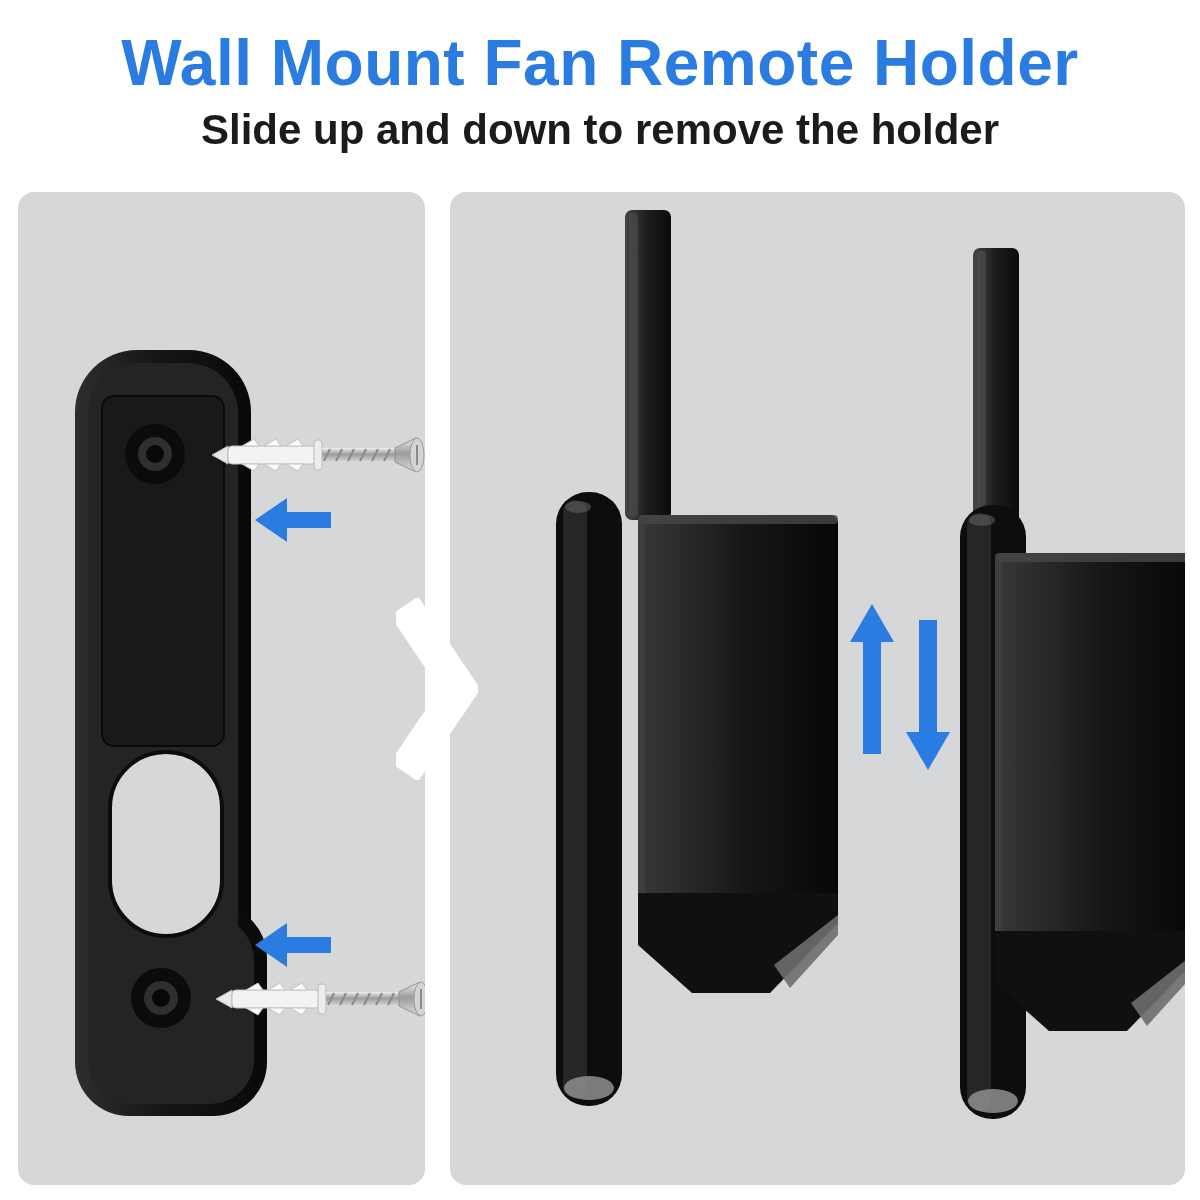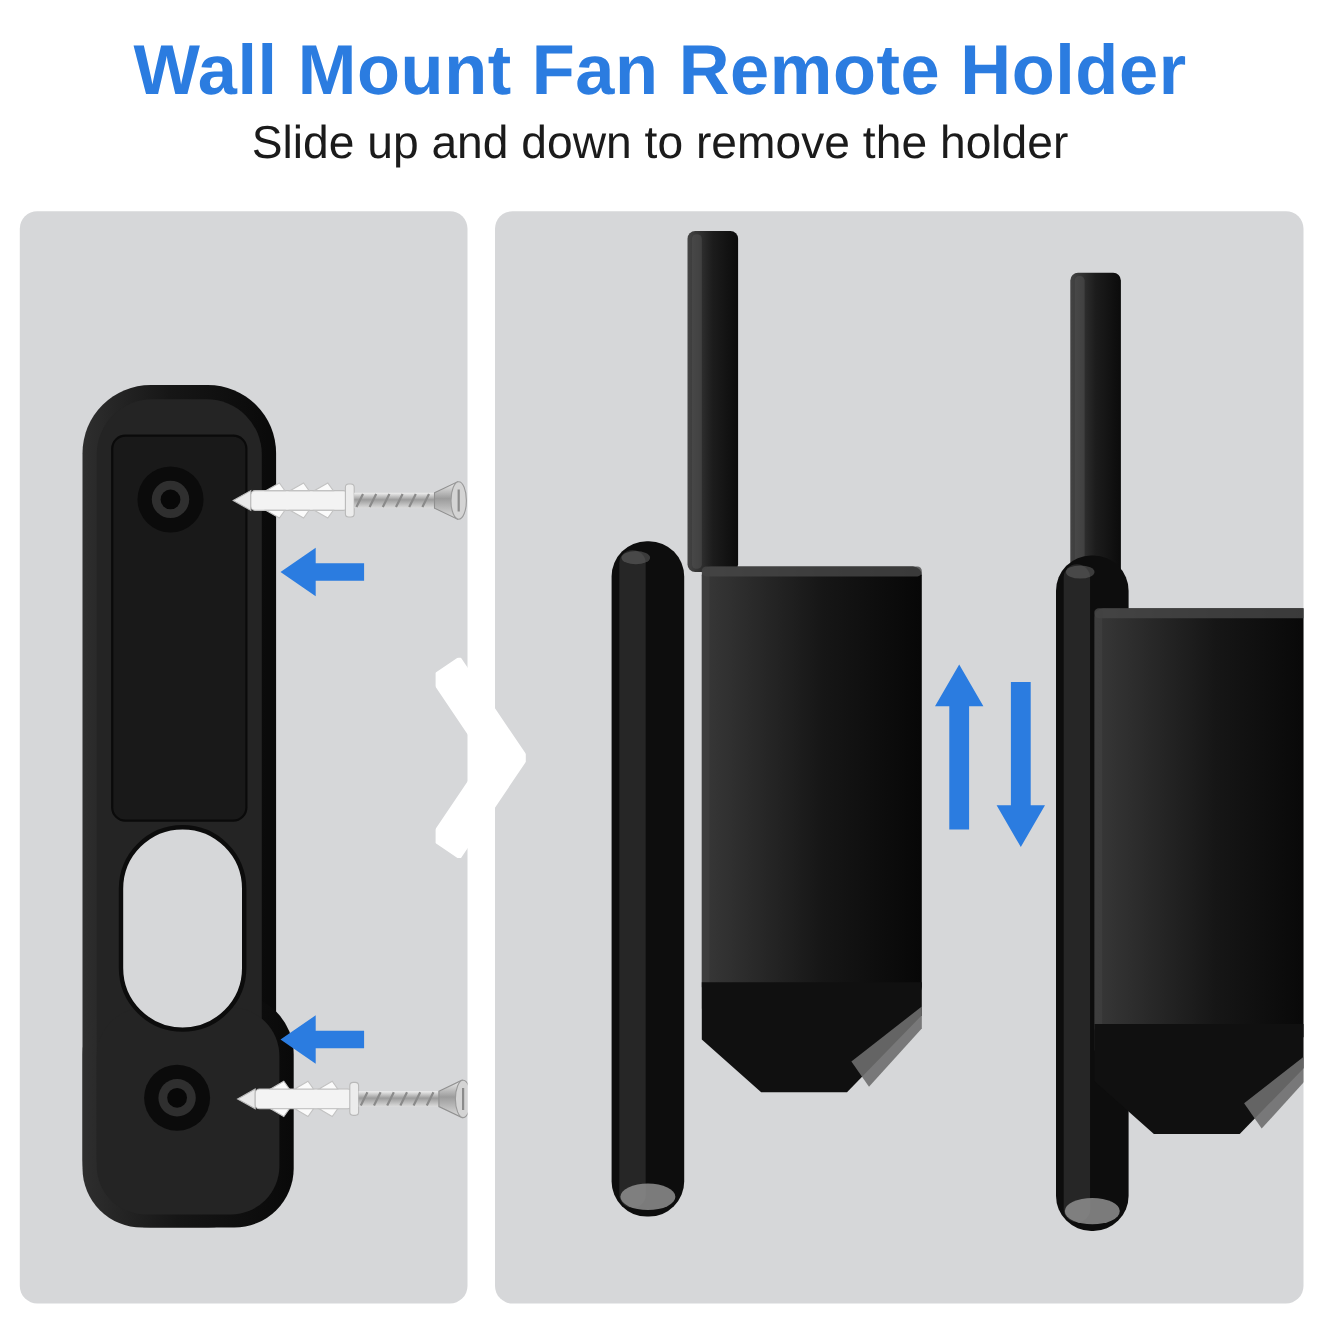--- a/index.html
+++ b/index.html
@@ -11,21 +11,21 @@
     overflow: hidden;
   }
   .page { position:absolute; inset:0; }
   .title {
     position:absolute; top:26px; left:0; width:100%;
     text-align:center; font-size:64px; font-weight:700;
     color: var(--accent-blue, #2b7ce0); letter-spacing:0.5px;
   }
   .subtitle {
     position:absolute; top:106px; left:0; width:100%;
-    text-align:center; font-size:42px; font-weight:400;
+    text-align:center; font-size:42px; font-weight:700;
     color:#1b1b1b;
   }
   .panel {
     position:absolute; top:192px; height:993px;
     background: var(--panel-gray, #d6d7d9);
     border-radius:16px;
   }
   .panel-left { left:18px;  width:407px; }
   .panel-right{ left:450px; width:735px; }
   .chevron { position:absolute; left:396px; top:598px; z-index:5; }

